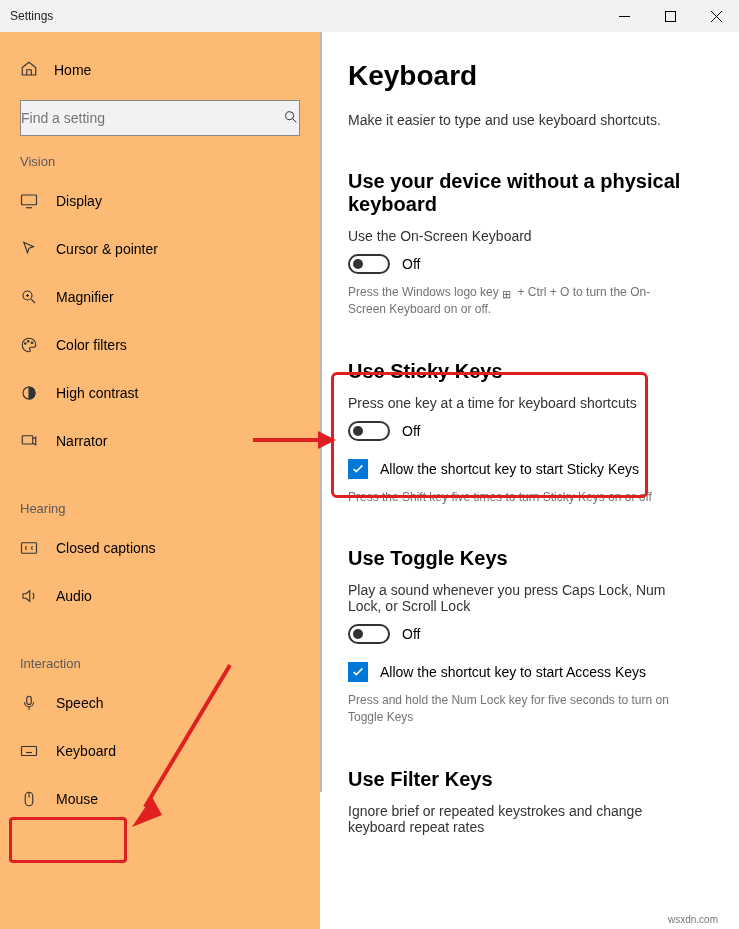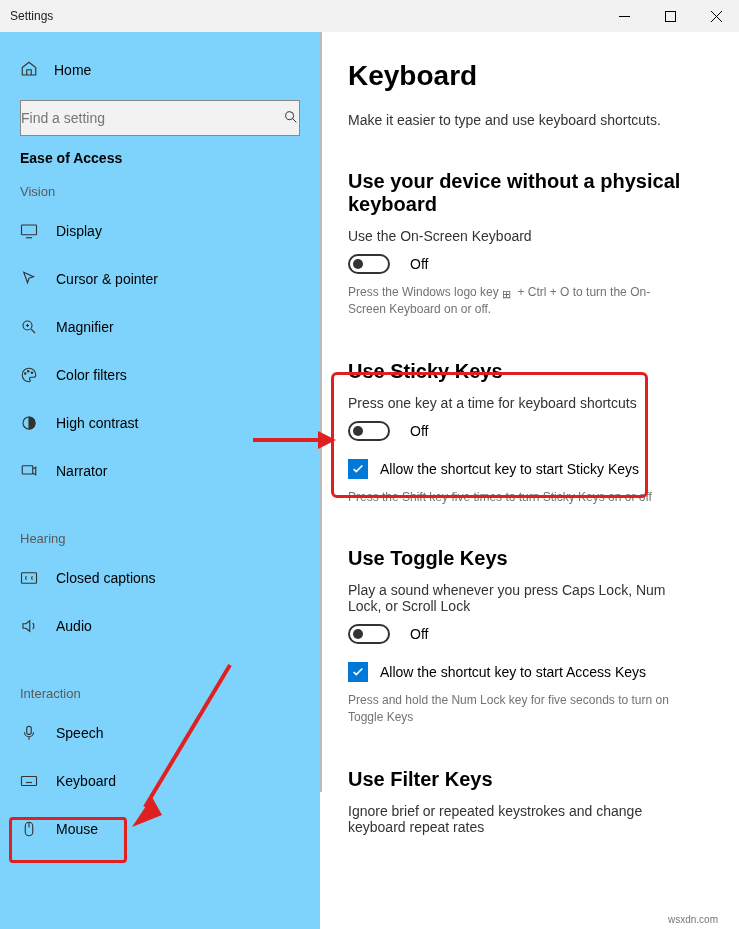--- a/index.html
+++ b/index.html
@@ -8,39 +8,39 @@
   
   .titlebar { display: flex; justify-content: space-between; align-items: center; height: 32px; padding-left: 10px; background: #f2f2f2; }
   .titlebar .title { font-size: 12px; color: #222; }
   .winbtns { display: flex; }
   .winbtn { width: 46px; height: 32px; display: flex; align-items: center; justify-content: center; }
   .winbtn svg { width: 11px; height: 11px; }
 
   .main { display: flex; height: calc(929px - 32px); }
 
   
-  .sidebar { width: 320px; background: #7dd3fc; padding-top: 20px; overflow: hidden; }
+  .sidebar { width: 320px; background: #fdba74; padding-top: 20px; overflow: hidden; }
   .home { display: flex; align-items: center; gap: 16px; padding: 0 20px; height: 36px; margin-bottom: 12px; }
   .searchbox { margin: 0 20px 14px 20px; height: 36px; border: 1px solid #888; background: #f2f2f2; display: flex; align-items: center; padding: 0 0; justify-content: space-between; }
   .searchbox input { border: none; background: transparent; outline: none; font-size: 14px; width: 85%; }
   .catlabel { font-weight: 600; font-size: 14px; padding: 0 20px; margin-bottom: 18px; }
   .grouplabel { color: #595959; font-size: 13px; padding: 0 20px; margin: 36px 0 8px 0; }
   .grouplabel.first { margin-top: 18px; }
   .navitem { display: flex; align-items: center; gap: 18px; padding: 0 20px; height: 48px; }
   .navitem .icon { width: 18px; display: flex; justify-content: center; }
   .content-scroll-indicator { position:absolute; left:320px; top:32px; width:2px; height:760px; background:#8d8d8d; opacity:.6; }
 
   
   .content { flex: 1; padding: 28px 24px 0 28px; overflow: hidden; position: relative; }
   h1 { font-weight: 600; font-size: 28px; margin-bottom: 20px; }
   .lead { color: #333; margin-bottom: 40px; }
   h2 { font-weight: 600; font-size: 20px; margin-bottom: 12px; max-width: 340px; margin-top: 42px; }
   .desc { color: #333; margin-bottom: 10px; }
   .hint { color: #737373; font-size: 12px; margin: 10px 0 0 0; max-width: 340px; line-height: 1.4; }
-  .toggle-row { display:flex; align-items:center; gap:20px; margin: 8px 0; }
+  .toggle-row { display:flex; align-items:center; gap:12px; margin: 8px 0; }
   .toggle { width: 42px; height: 20px; border: 2px solid #333; border-radius: 20px; position: relative; background: #fff; }
   .toggle::after { content:""; width: 10px; height: 10px; background:#333; border-radius:50%; position:absolute; left:3px; top:3px; }
   .checkbox-row { display:flex; align-items:center; gap:12px; margin-top: 18px; }
   .checkbox { width: 20px; height: 20px; background:#0078d7; display:flex; align-items:center; justify-content:center; }
   .checkbox svg { width:14px; height:14px; }
   .section { margin-bottom: 40px; }
   .winkey { display:inline-block; width:12px; height:12px; position:relative; vertical-align: middle; }
   .winkey::before { content:"⊞"; font-size:11px; position:relative; top:-1px; color:#666; }
 
   
@@ -90,21 +90,20 @@
     <div class="searchbox">
       <input type="text" placeholder="Find a setting" style="">
       <span>
         <svg width="16" height="16" viewBox="0 0 24 24" fill="none" stroke="#333" stroke-width="1.5">
             <circle cx="10" cy="10" r="6"></circle>
             <line x1="20" y1="20" x2="14.5" y2="14.5"></line>
           </svg>
       </span>
     </div>
 
-    <div class="catlabel">Ease of Access</div>
 
     <div class="grouplabel first">Vision</div>
 
     <div class="navitem">
       <span class="icon">
           <svg width="18" height="18" viewBox="0 0 24 24" fill="none" stroke="#333" stroke-width="1.5">
             <rect x="2" y="4" width="20" height="13" rx="1"></rect>
             <line x1="8" y1="21" x2="16" y2="21"></line>
           </svg>
         </span>

